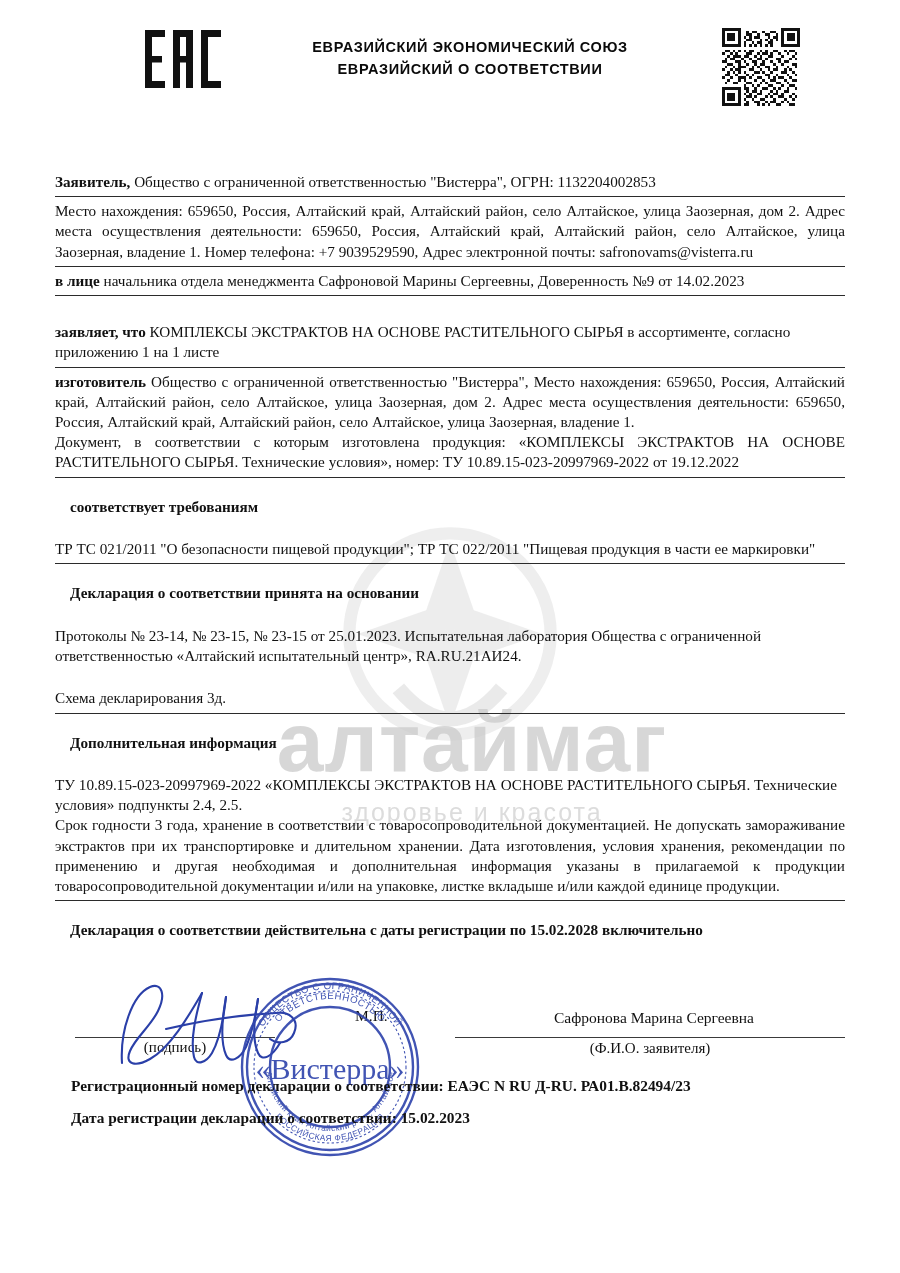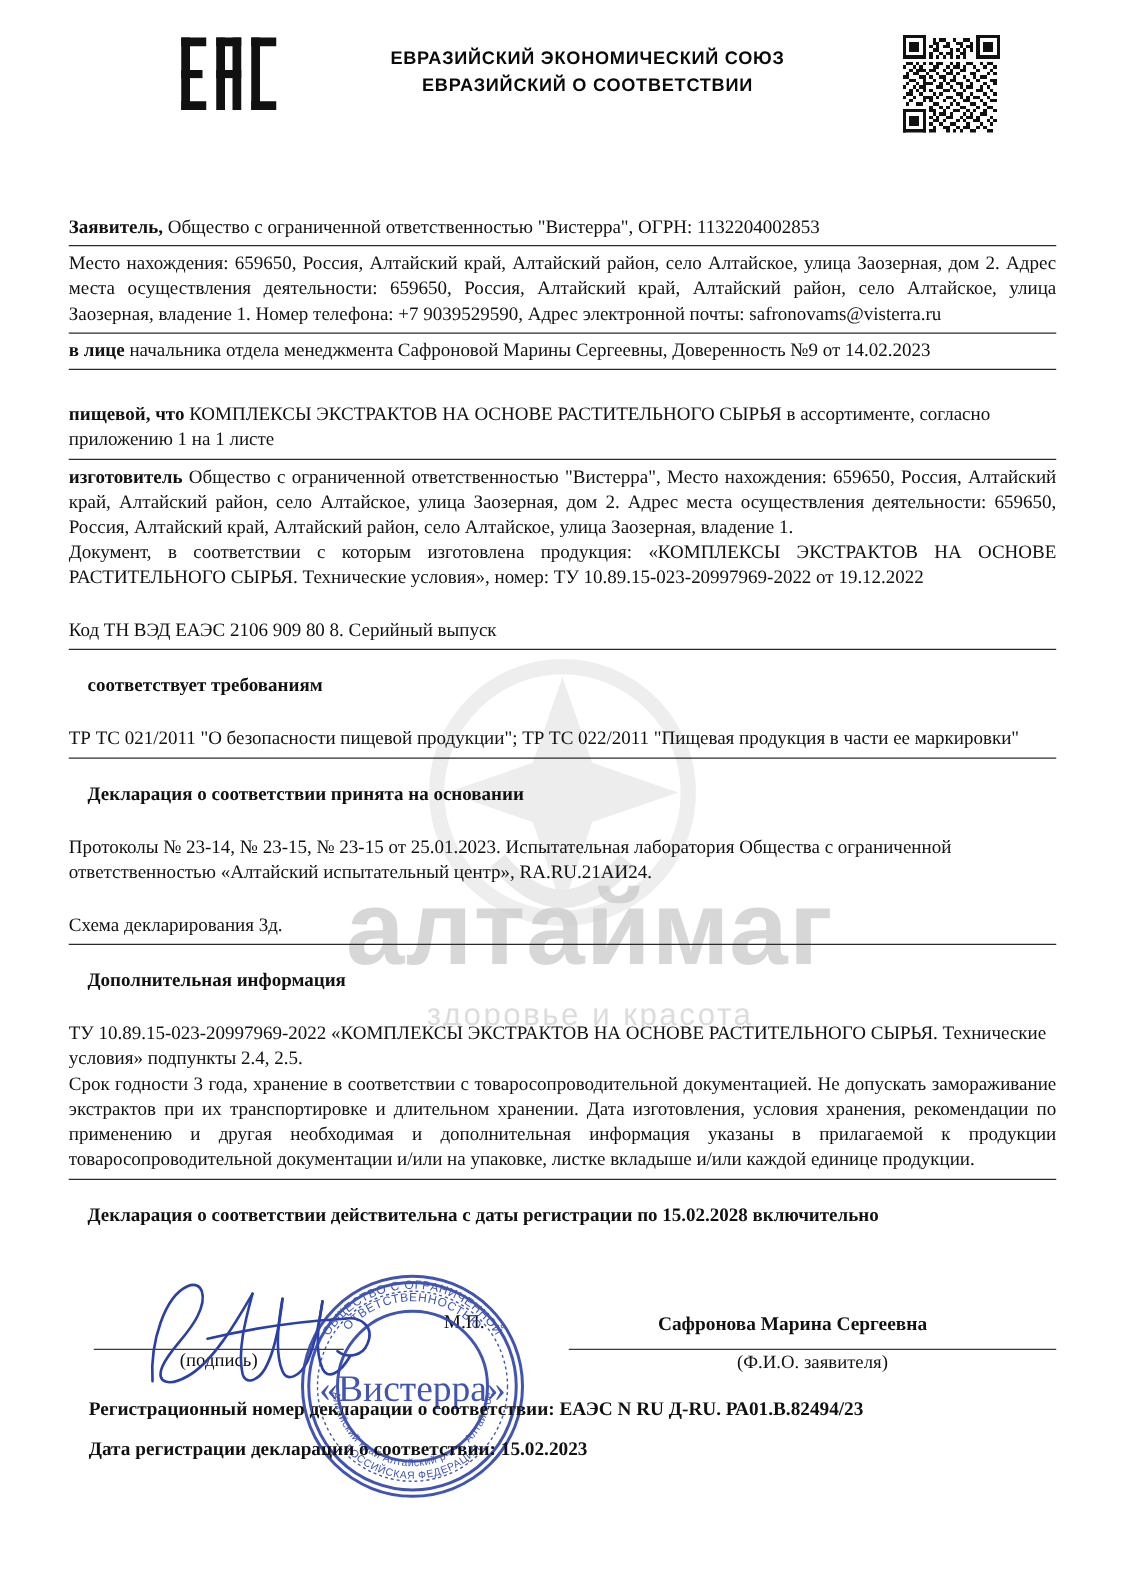--- a/index.html
+++ b/index.html
@@ -161,26 +161,25 @@
   .sign-right {
     position: absolute;
     left: 400px;
     top: 78px;
     width: 390px;
     border-top: 1.2px solid #3a3a3a;
     text-align: center;
   }
   .name-above {
     position: absolute;
-    left: 384px;
+    left: 404px;
     top: 50px;
     width: 390px;
     text-align: center;
     font-size: 15.5px;
-    font-weight: bold;
   }
   .sign-right .cap {
     font-size: 15px;
     padding-top: 2px;
     display: inline-block;
   }
 
   .signature-ink {
     position: absolute;
     left: 55px;
@@ -502,32 +501,31 @@
     <div class="block">
       <p class="line">
         <span class="b">в лице</span><span> начальника отдела менеджмента Сафроновой Марины Сергеевны, Доверенность №9 от 14.02.2023</span>
       </p>
     </div>
 
     <div class="rule"></div>
 
     <div class="block">
       <p class="line nojust">
-        <span class="b">пищевой, что</span><span> КОМПЛЕКСЫ ЭКСТРАКТОВ НА ОСНОВЕ РАСТИТЕЛЬНОГО СЫРЬЯ в ассортименте, согласно приложению 1 на 1 листе</span>
+        <span class="b">заявляет, что</span><span> КОМПЛЕКСЫ ЭКСТРАКТОВ НА ОСНОВЕ РАСТИТЕЛЬНОГО СЫРЬЯ в ассортименте, согласно приложению 1 на 1 листе</span>
       </p>
     </div>
 
     <div class="rule"></div>
 
     <div class="block">
       <p class="line">
         <span class="b">изготовитель</span><span> Общество с ограниченной ответственностью "Вистерра", Место нахождения: 659650, Россия, Алтайский край, Алтайский район, село Алтайское, улица Заозерная, дом 2. Адрес места осуществления деятельности: 659650, Россия, Алтайский край, Алтайский район, село Алтайское, улица Заозерная, владение 1.</span>
       </p>
       <p class="line">Документ, в соответствии с которым изготовлена продукция: «КОМПЛЕКСЫ ЭКСТРАКТОВ НА ОСНОВЕ РАСТИТЕЛЬНОГО СЫРЬЯ.  Технические условия», номер: ТУ 10.89.15-023-20997969-2022 от 19.12.2022</p>
-      <p class="line nojust">Код ТН ВЭД ЕАЭС 2106 909 80 8.  Серийный выпуск</p>
     </div>
 
     <div class="rule"></div>
 
     <div class="block">
       <p class="bold-head">соответствует требованиям</p>
       <p class="line nojust">ТР ТС 021/2011 "О безопасности пищевой продукции"; ТР ТС 022/2011 "Пищевая продукция в части ее маркировки"</p>
     </div>
 
     <div class="rule"></div>

